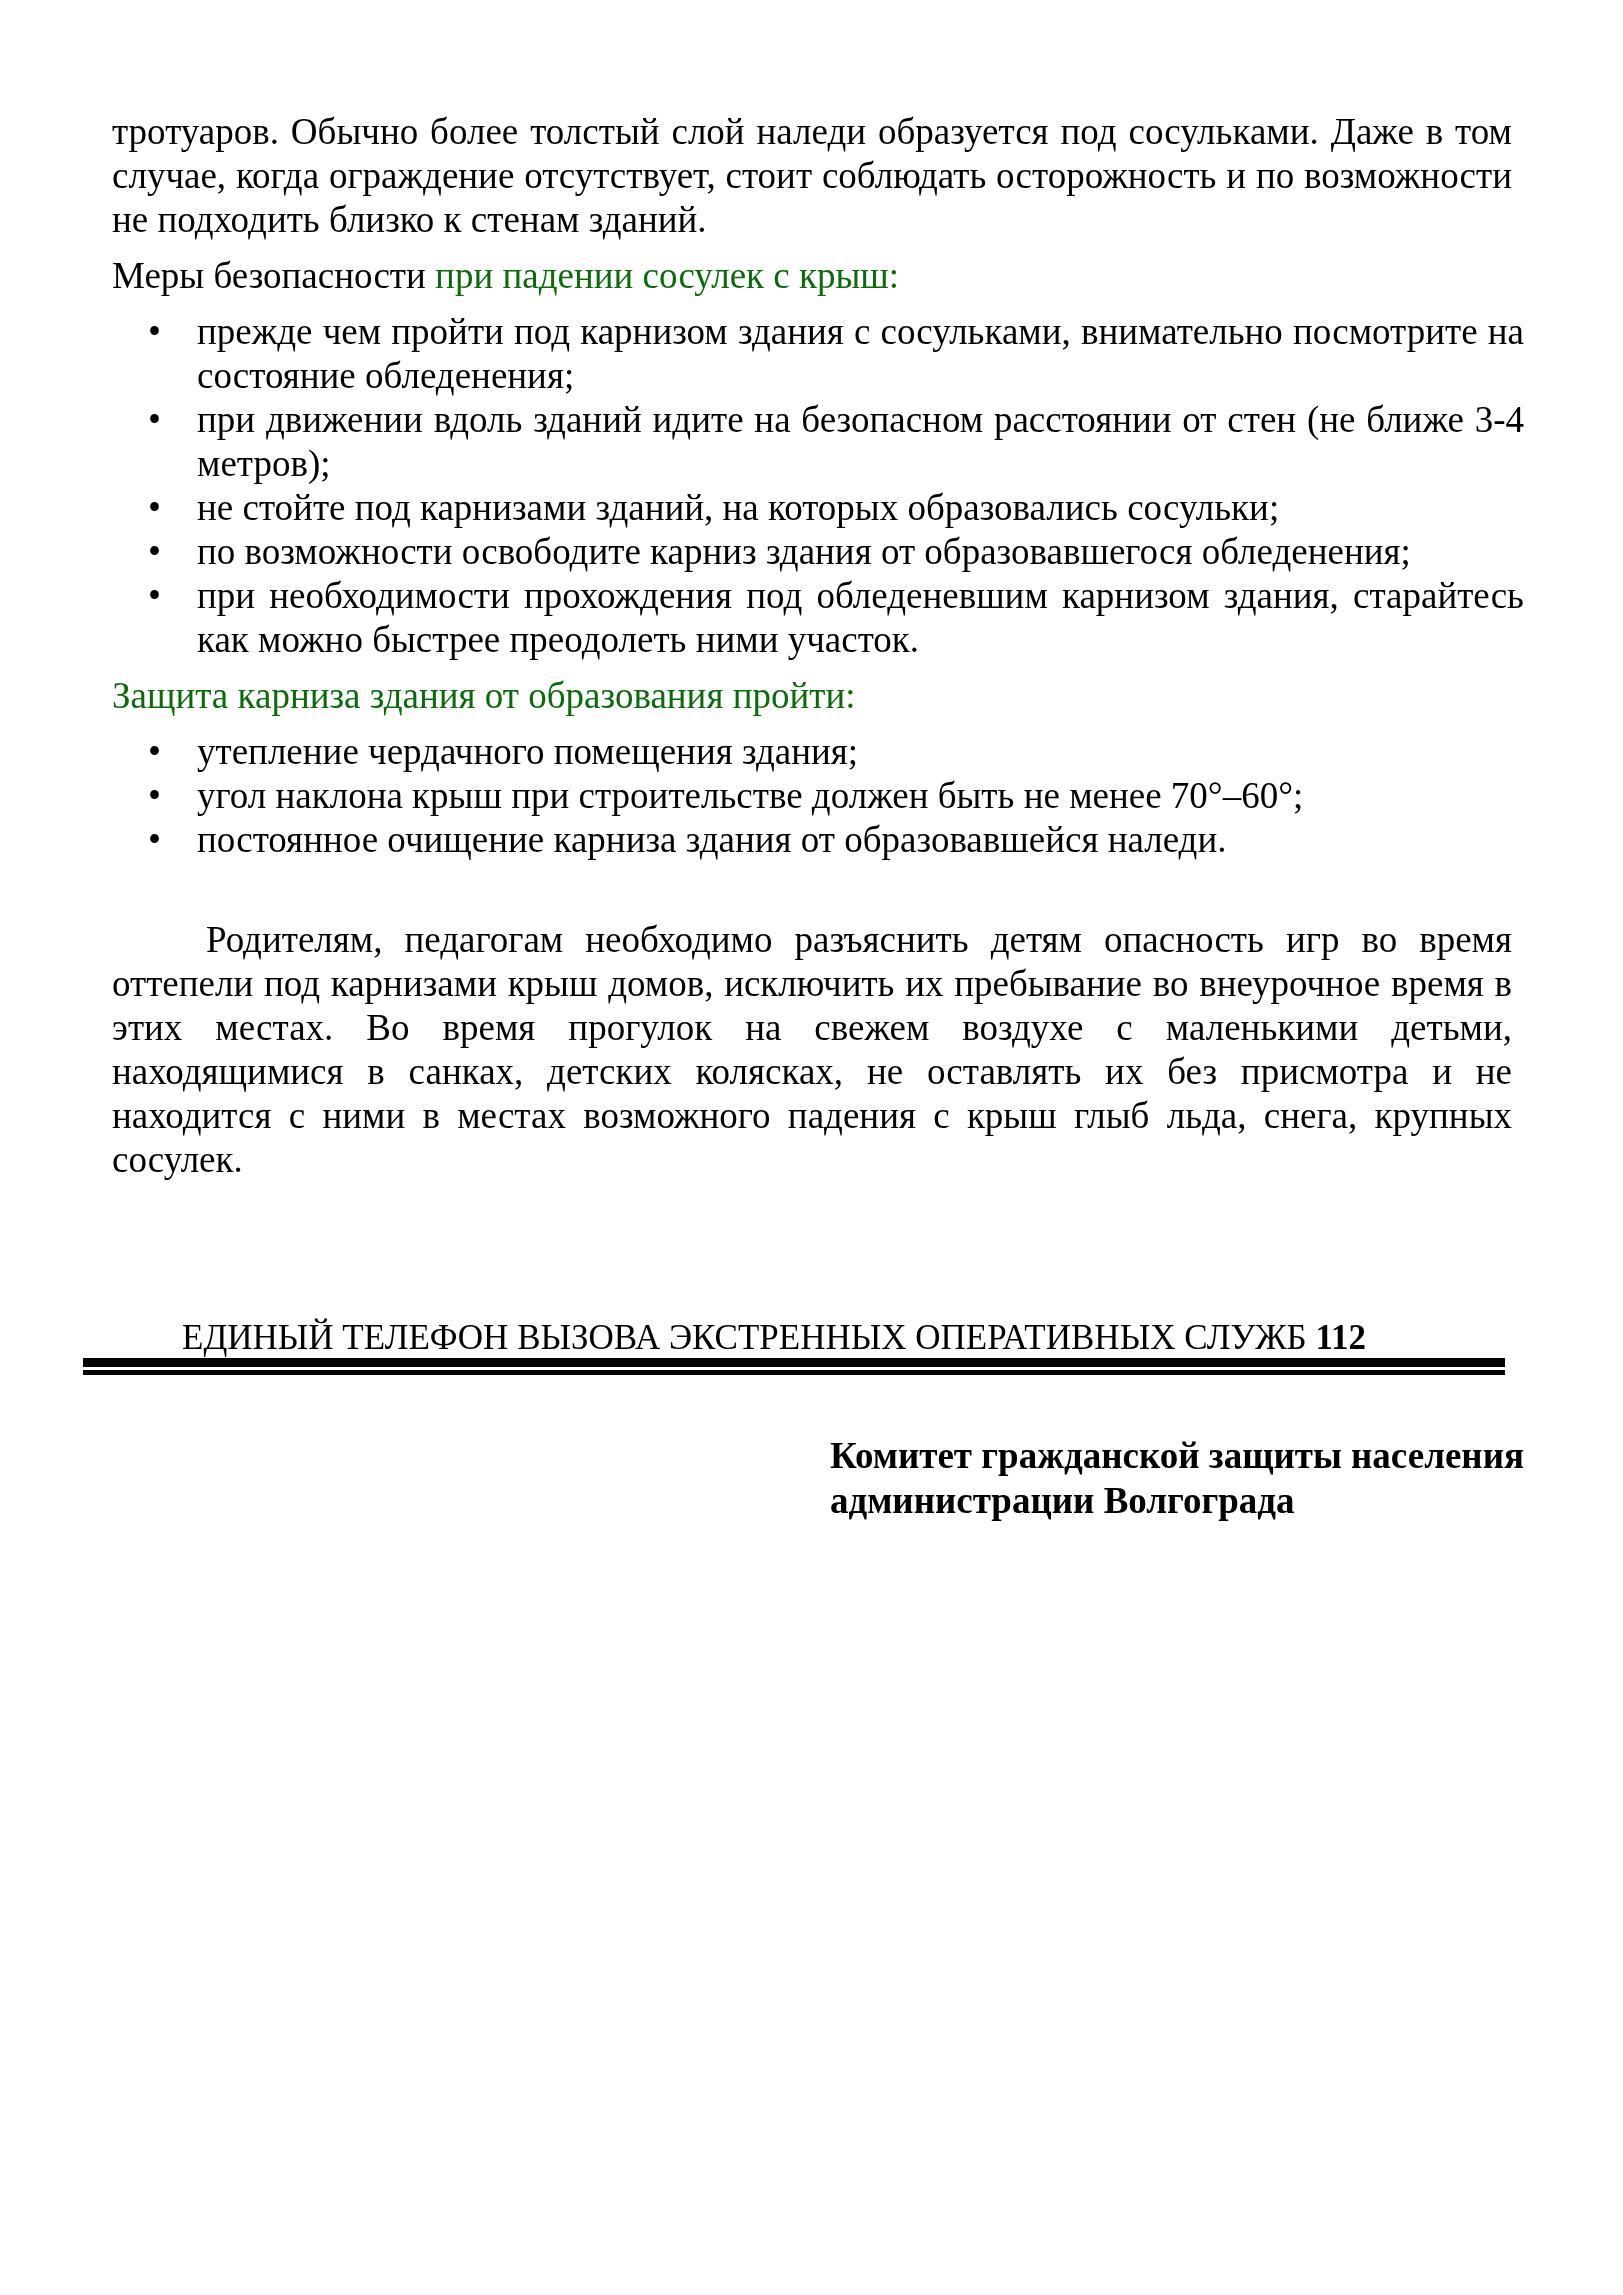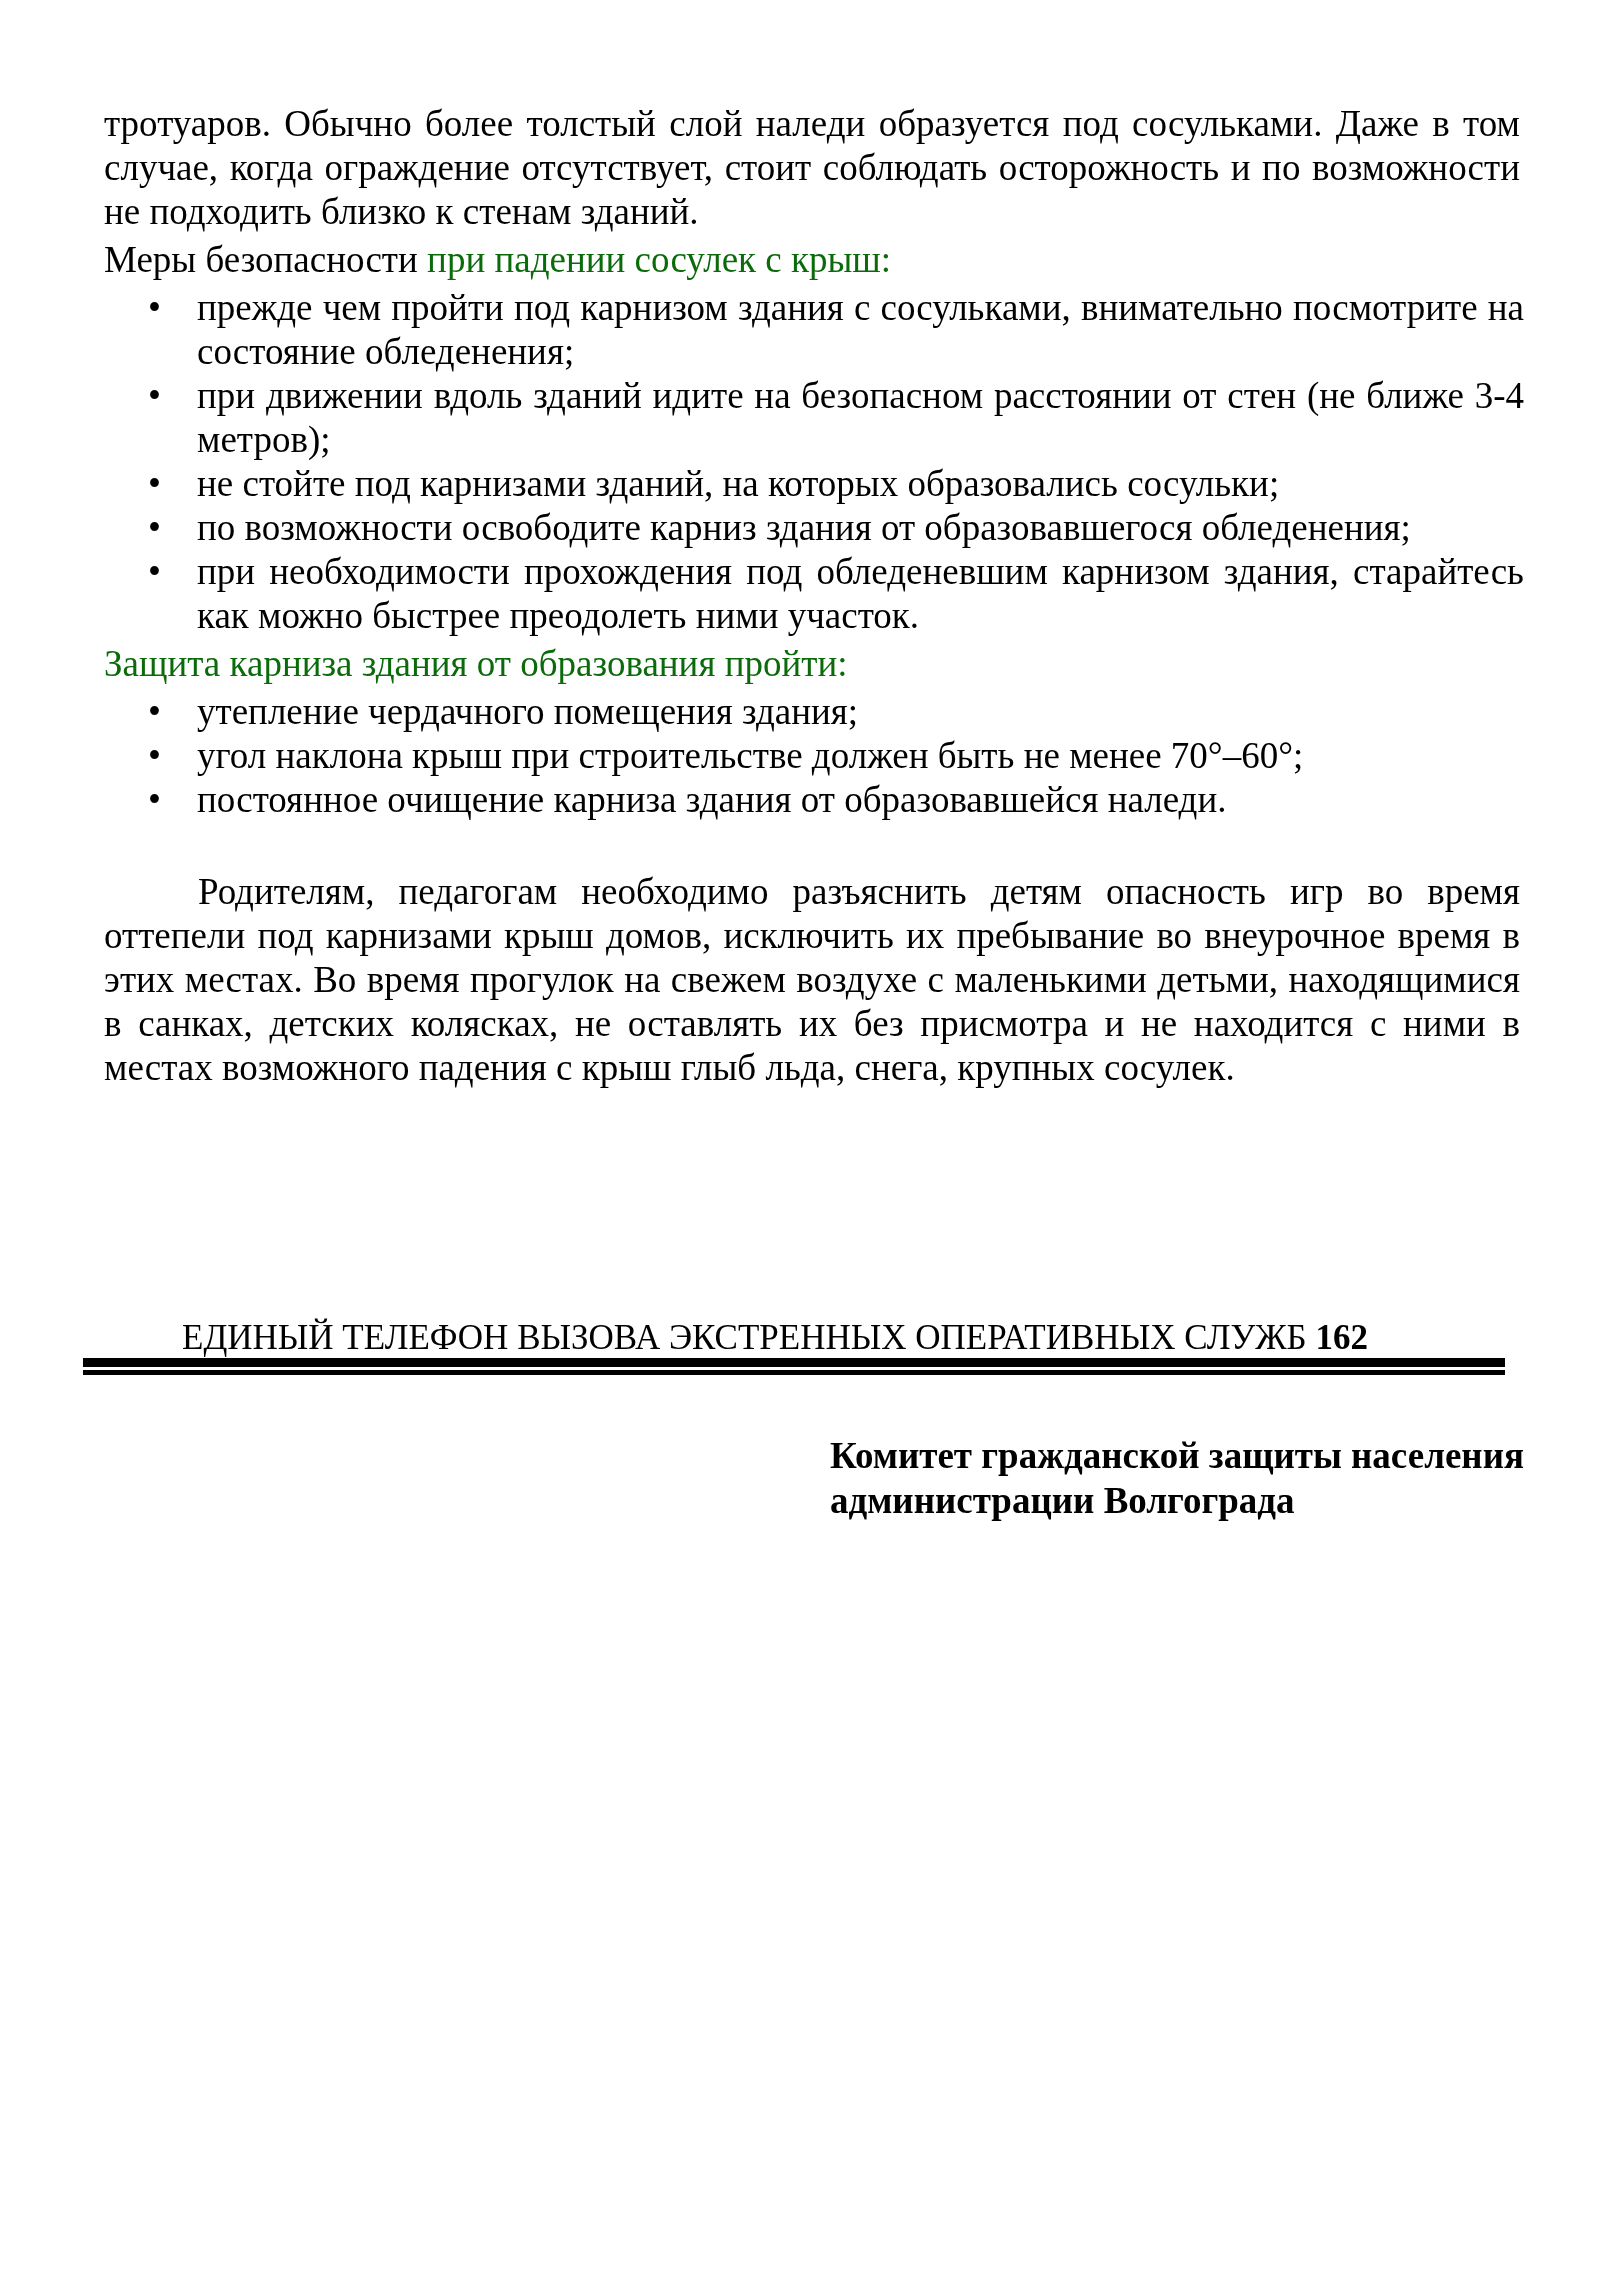--- a/index.html
+++ b/index.html
@@ -1,20 +1,20 @@
 <!DOCTYPE html>
 <html style="font-size:10.5px"><head>
 <meta charset="utf-8">
 <style>
   html, body { margin: 0; padding: 0; background: #ffffff; }
   body { width: 1623px; height: 2295px; position: relative; overflow: hidden;
          font-family: "Liberation Serif", "DejaVu Serif", serif; color: #000; }
   .page { position: absolute; left: 100px; top: 98px; width: 1424px;
           font-size: 37px; line-height: 44px; }
-  .p { margin: 4px; text-align: justify; text-align-last: left; }
+  .p { margin: 12px; text-align: justify; text-align-last: left; }
   .green { color: #0b6b0b; }
   .u { text-decoration-thickness: 2.6px; text-underline-offset: 5.2px; }
   ul.bullets { list-style: none; margin: 0; padding: 0; }
   ul.bullets li { position: relative; padding-left: 97px; text-align: justify; text-align-last: left; }
   ul.bullets li .dot { position: absolute; left: 48px; top: 0; width: 13px; font-size: 37px; }
   .blank { height: 44px; }
   .indent1 { text-indent: 94px; }
   .indent2 { text-indent: 115px; }
   .bold { font-weight: bold; }
   .footer-title { position: absolute; left: 182px; top: 1316px; font-size: 35px; line-height: 44px;
@@ -47,21 +47,21 @@
     <li><span class="dot">•</span><span>угол наклона крыш при строительстве должен быть не менее 70°–60°;</span></li>
     <li><span class="dot">•</span><span>постоянное очищение карниза здания от образовавшейся наледи.</span></li>
   </ul>
 
   <div class="blank"></div>
 
   <p class="p indent1">Родителям, педагогам необходимо разъяснить детям опасность игр во время оттепели под карнизами крыш домов, исключить их пребывание во внеурочное время в этих местах. Во время прогулок на свежем воздухе с маленькими детьми, находящимися в санках, детских колясках, не оставлять их без присмотра и не находится с ними в местах возможного падения с крыш глыб льда, снега, крупных сосулек.</p>
 
 </div>
 
-<div class="footer-title"><span>ЕДИНЫЙ ТЕЛЕФОН ВЫЗОВА ЭКСТРЕННЫХ ОПЕРАТИВНЫХ СЛУЖБ </span><span class="bold">162</span></div>
+<div class="footer-title"><span>ЕДИНЫЙ ТЕЛЕФОН ВЫЗОВА ЭКСТРЕННЫХ ОПЕРАТИВНЫХ СЛУЖБ </span><span class="bold">112</span></div>
 <div class="rule-thick"></div>
 <div class="rule-thin"></div>
 
 <div class="signature">
   <div>Комитет гражданской защиты населения</div>
   <div>администрации Волгограда</div>
 </div>
 
 
 </body></html>

